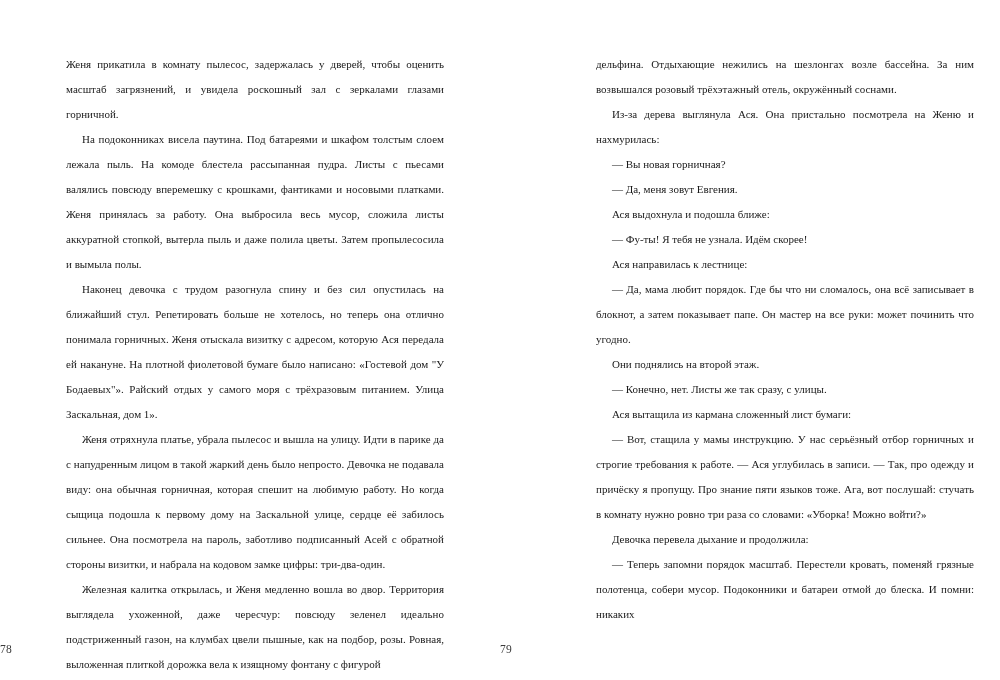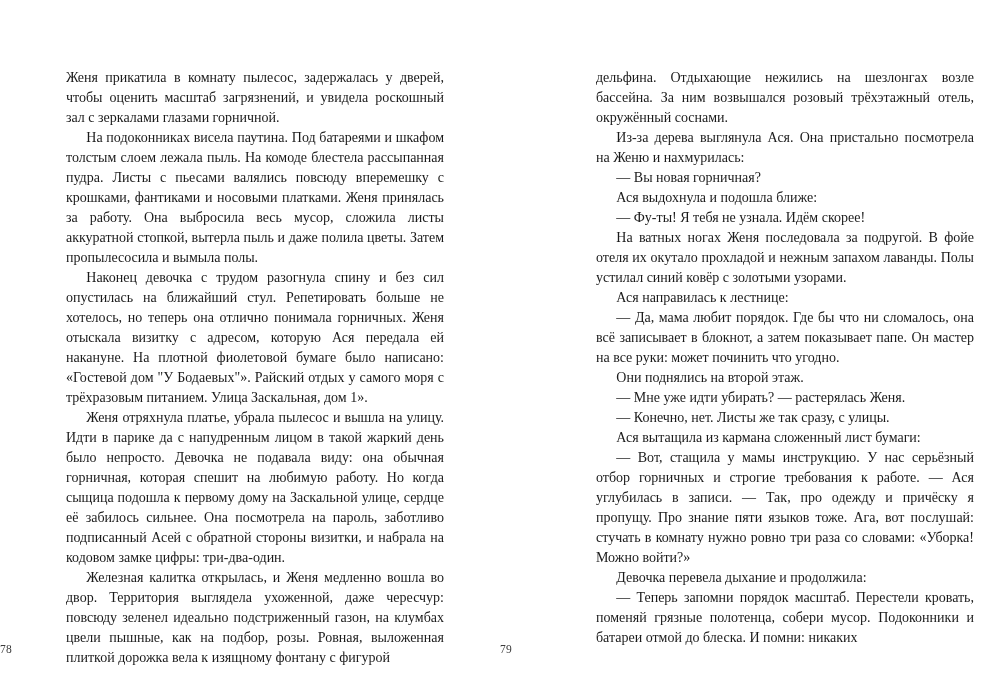--- a/index.html
+++ b/index.html
@@ -20,25 +20,25 @@
     position: absolute;
     top: 0;
     height: 680px;
     box-sizing: border-box;
   }
   .page-left  { left: 0px;   width: 500px; }
   .page-right { left: 500px; width: 500px; }
 
   .text-block {
     position: absolute;
-    top: 68px;
+    top: 52px;
     width: 378px;
     color: #1a1a1a;
-    font-size: 14px;
-    line-height: 20px;
+    font-size: 11px;
+    line-height: 25px;
     text-align: justify;
     text-justify: inter-word;
     -webkit-hyphens: none;
     hyphens: none;
   }
   .page-left  .text-block { left: 66px; }
   .page-right .text-block { left: 63px; margin-left: 33px; }
 
   .text-block p {
     margin: 0;
@@ -90,27 +90,26 @@
     <div class="folio">78</div>
   </div>
 
   <div class="gutter"></div>
 
   <div class="page page-right">
     <div class="text-block">
       <p class="no-indent">дельфина. Отдыхающие нежились на шезлонгах возле бассейна. За ним возвышался розовый трёхэтажный отель, окружённый соснами.</p>
       <p>Из-за дерева выглянула Ася. Она пристально посмотрела на Женю и нахмурилась:</p>
       <p>— Вы новая горничная?</p>
+      <p>— Да, меня зовут Евгения.</p>
       <p>Ася выдохнула и подошла ближе:</p>
       <p>— Фу-ты! Я тебя не узнала. Идём скорее!</p>
-      <p>На ватных ногах Женя последовала за подругой. В фойе отеля их окутало прохладой и нежным запахом лаванды. Полы устилал синий ковёр с золотыми узорами.</p>
       <p>Ася направилась к лестнице:</p>
       <p>— Да, мама любит порядок. Где бы что ни сломалось, она всё записывает в блокнот, а затем показывает папе. Он мастер на все руки: может починить что угодно.</p>
       <p>Они поднялись на второй этаж.</p>
-      <p>— Мне уже идти убирать? — растерялась Женя.</p>
       <p>— Конечно, нет. Листы же так сразу, с улицы.</p>
       <p>Ася вытащила из кармана сложенный лист бумаги:</p>
       <p>— Вот, стащила у мамы инструкцию. У нас серьёзный отбор горничных и строгие требования к работе. — Ася углубилась в записи. — Так, про одежду и причёску я пропущу. Про знание пяти языков тоже. Ага, вот послушай: стучать в комнату нужно ровно три раза со словами: «Уборка! Можно войти?»</p>
       <p>Девочка перевела дыхание и продолжила:</p>
       <p>— Теперь запомни порядок масштаб. Перестели кровать, поменяй грязные полотенца, собери мусор. Подоконники и батареи отмой до блеска. И помни: никаких</p>
     </div>
     <div class="folio">79</div>
   </div>
 
 </div>

